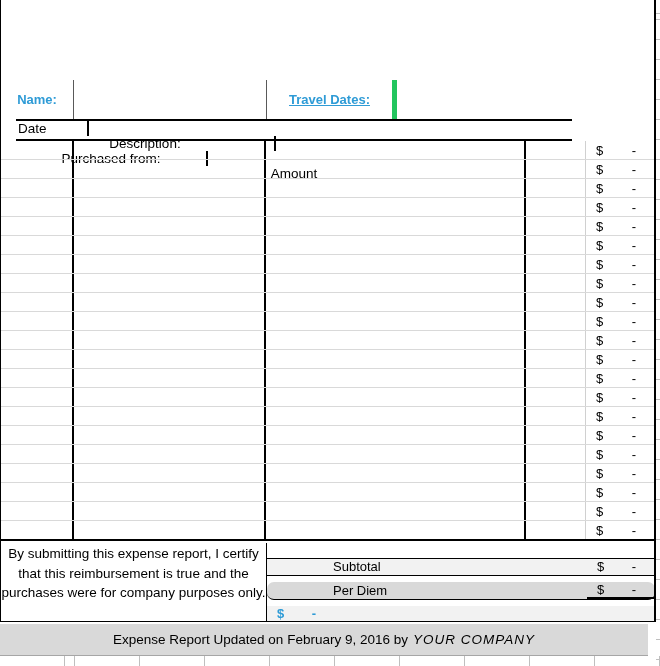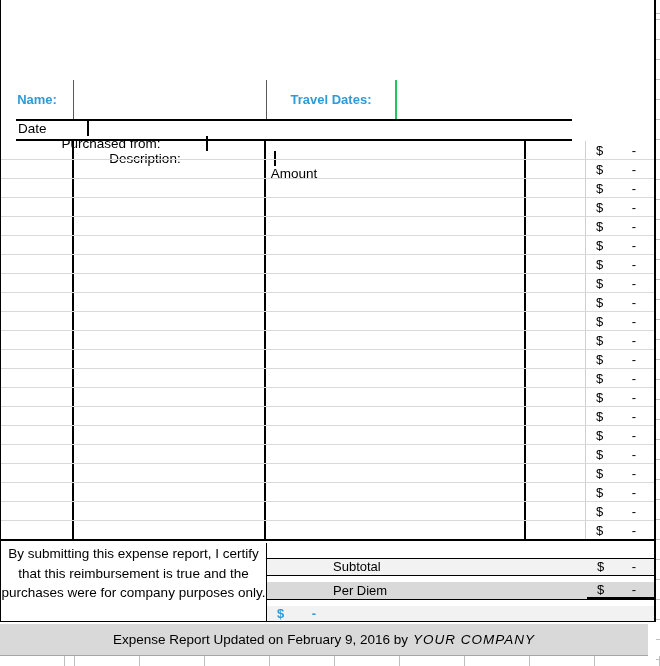--- a/index.html
+++ b/index.html
@@ -25,21 +25,21 @@
   .title-band{position:absolute;left:0;top:0;width:656px;height:80px;
     border-bottom:2px solid #000;display:flex;align-items:center;justify-content:center;}
   .title-band h1{font-size:36px;font-weight:400;letter-spacing:-0.5px;color:var(--accent-blue);}
 
   
   .name-row{position:absolute;left:1px;top:80px;width:654px;height:39px;display:flex;}
   .name-row .cell{height:100%;display:flex;align-items:center;justify-content:center;
     font-size:13px;font-weight:bold;color:var(--accent-blue);}
   .cell.name-label{width:73px;border-right:1px solid #595959;}
   .cell.name-input{width:193px;border-right:1px solid #595959;}
-  .cell.dates-label{width:130px;border-right:2px solid #22c55e;}
+  .cell.dates-label{width:130px;border-right:5px solid #22c55e;text-decoration:underline;}
   .cell.dates-input{flex:1;}
 
   
   .thead{position:absolute;left:16px;top:119px;width:556px;height:22px;display:flex;
     border-top:2px solid #000;border-bottom:2px solid #000;font-size:13.5px;flex-direction:column;}
   .thead .h{display:flex;align-items:center;justify-content:center;height:100%;}
   .h.h-date{width:73px;justify-content:flex-start;padding-left:2px;border-right:2px solid #000;}
   .h.h-purch{width:192px;border-right:2px solid #000;}
   .h.h-desc{width:260px;border-right:2px solid #000;}
   .h.h-gap{width:60px;border-right:1px solid #595959;}
@@ -64,21 +64,21 @@
     font-size:13.5px;line-height:19.5px;text-align:center;padding-top:1px;}
   .summary{position:absolute;left:267px;top:543px;width:388px;height:79px;}
   .summary .box{position:absolute;left:0;top:15px;width:100%;height:64px;
     border-top:1px solid #000;border-bottom:1px solid #000;display:flex;flex-direction:column;gap:6px;}
   .srow{flex:1 1 0;display:flex;align-items:center;font-size:13px;border-bottom:1px solid #000;}
   .srow:last-child{border-bottom:none;}
   .srow .slabel{flex:1;padding-left:66px;}
   .srow .samt{width:68px;height:100%;display:flex;align-items:center;
     justify-content:space-between;padding:0 19px 0 10px;}
   .srow.r-subtotal{background:var(--row-fill-light);}
-  .srow.r-perdiem{background:var(--row-fill-medium);}
+  .srow.r-perdiem{background:var(--row-fill-medium);border-radius:7px;}
   .srow.r-perdiem .samt{border-bottom:2px solid #000;}
   .srow.r-total{background:var(--row-fill-light);color:var(--accent-blue);font-weight:bold;}
 
   
   .footer-bar{position:absolute;left:0;top:624px;width:648px;height:32px;
     background:var(--footer-gray);border-bottom:1px solid #A6A6A6;
     display:flex;align-items:center;justify-content:center;font-size:13.5px;}
   .footer-bar .company{font-style:italic;margin-left:5px;letter-spacing:1px;}
   .bottom-strip{position:absolute;left:0;top:656px;width:660px;height:10px;background:#fff;
     background-image:repeating-linear-gradient(90deg,#BFBFBF 0 1px,transparent 1px 65px);
@@ -92,22 +92,22 @@
 
   <div class="name-row">
     <div class="cell name-label">Name:</div>
     <div class="cell name-input"></div>
     <div class="cell dates-label">Travel Dates:</div>
     <div class="cell dates-input"></div>
   </div>
 
   <div class="thead">
     <div class="h h-date">Date</div>
+    <div class="h h-desc">Description:</div>
     <div class="h h-purch">Purchased from:</div>
-    <div class="h h-desc">Description:</div>
     <div class="h h-gap"></div>
     <div class="h h-amt">Amount</div>
   </div>
 
   <div class="tbody">
       <div class="trow">
       <div class="c c-date"></div>
       <div class="c c-purch"></div>
       <div class="c c-desc"></div>
       <div class="c c-gap"></div>

